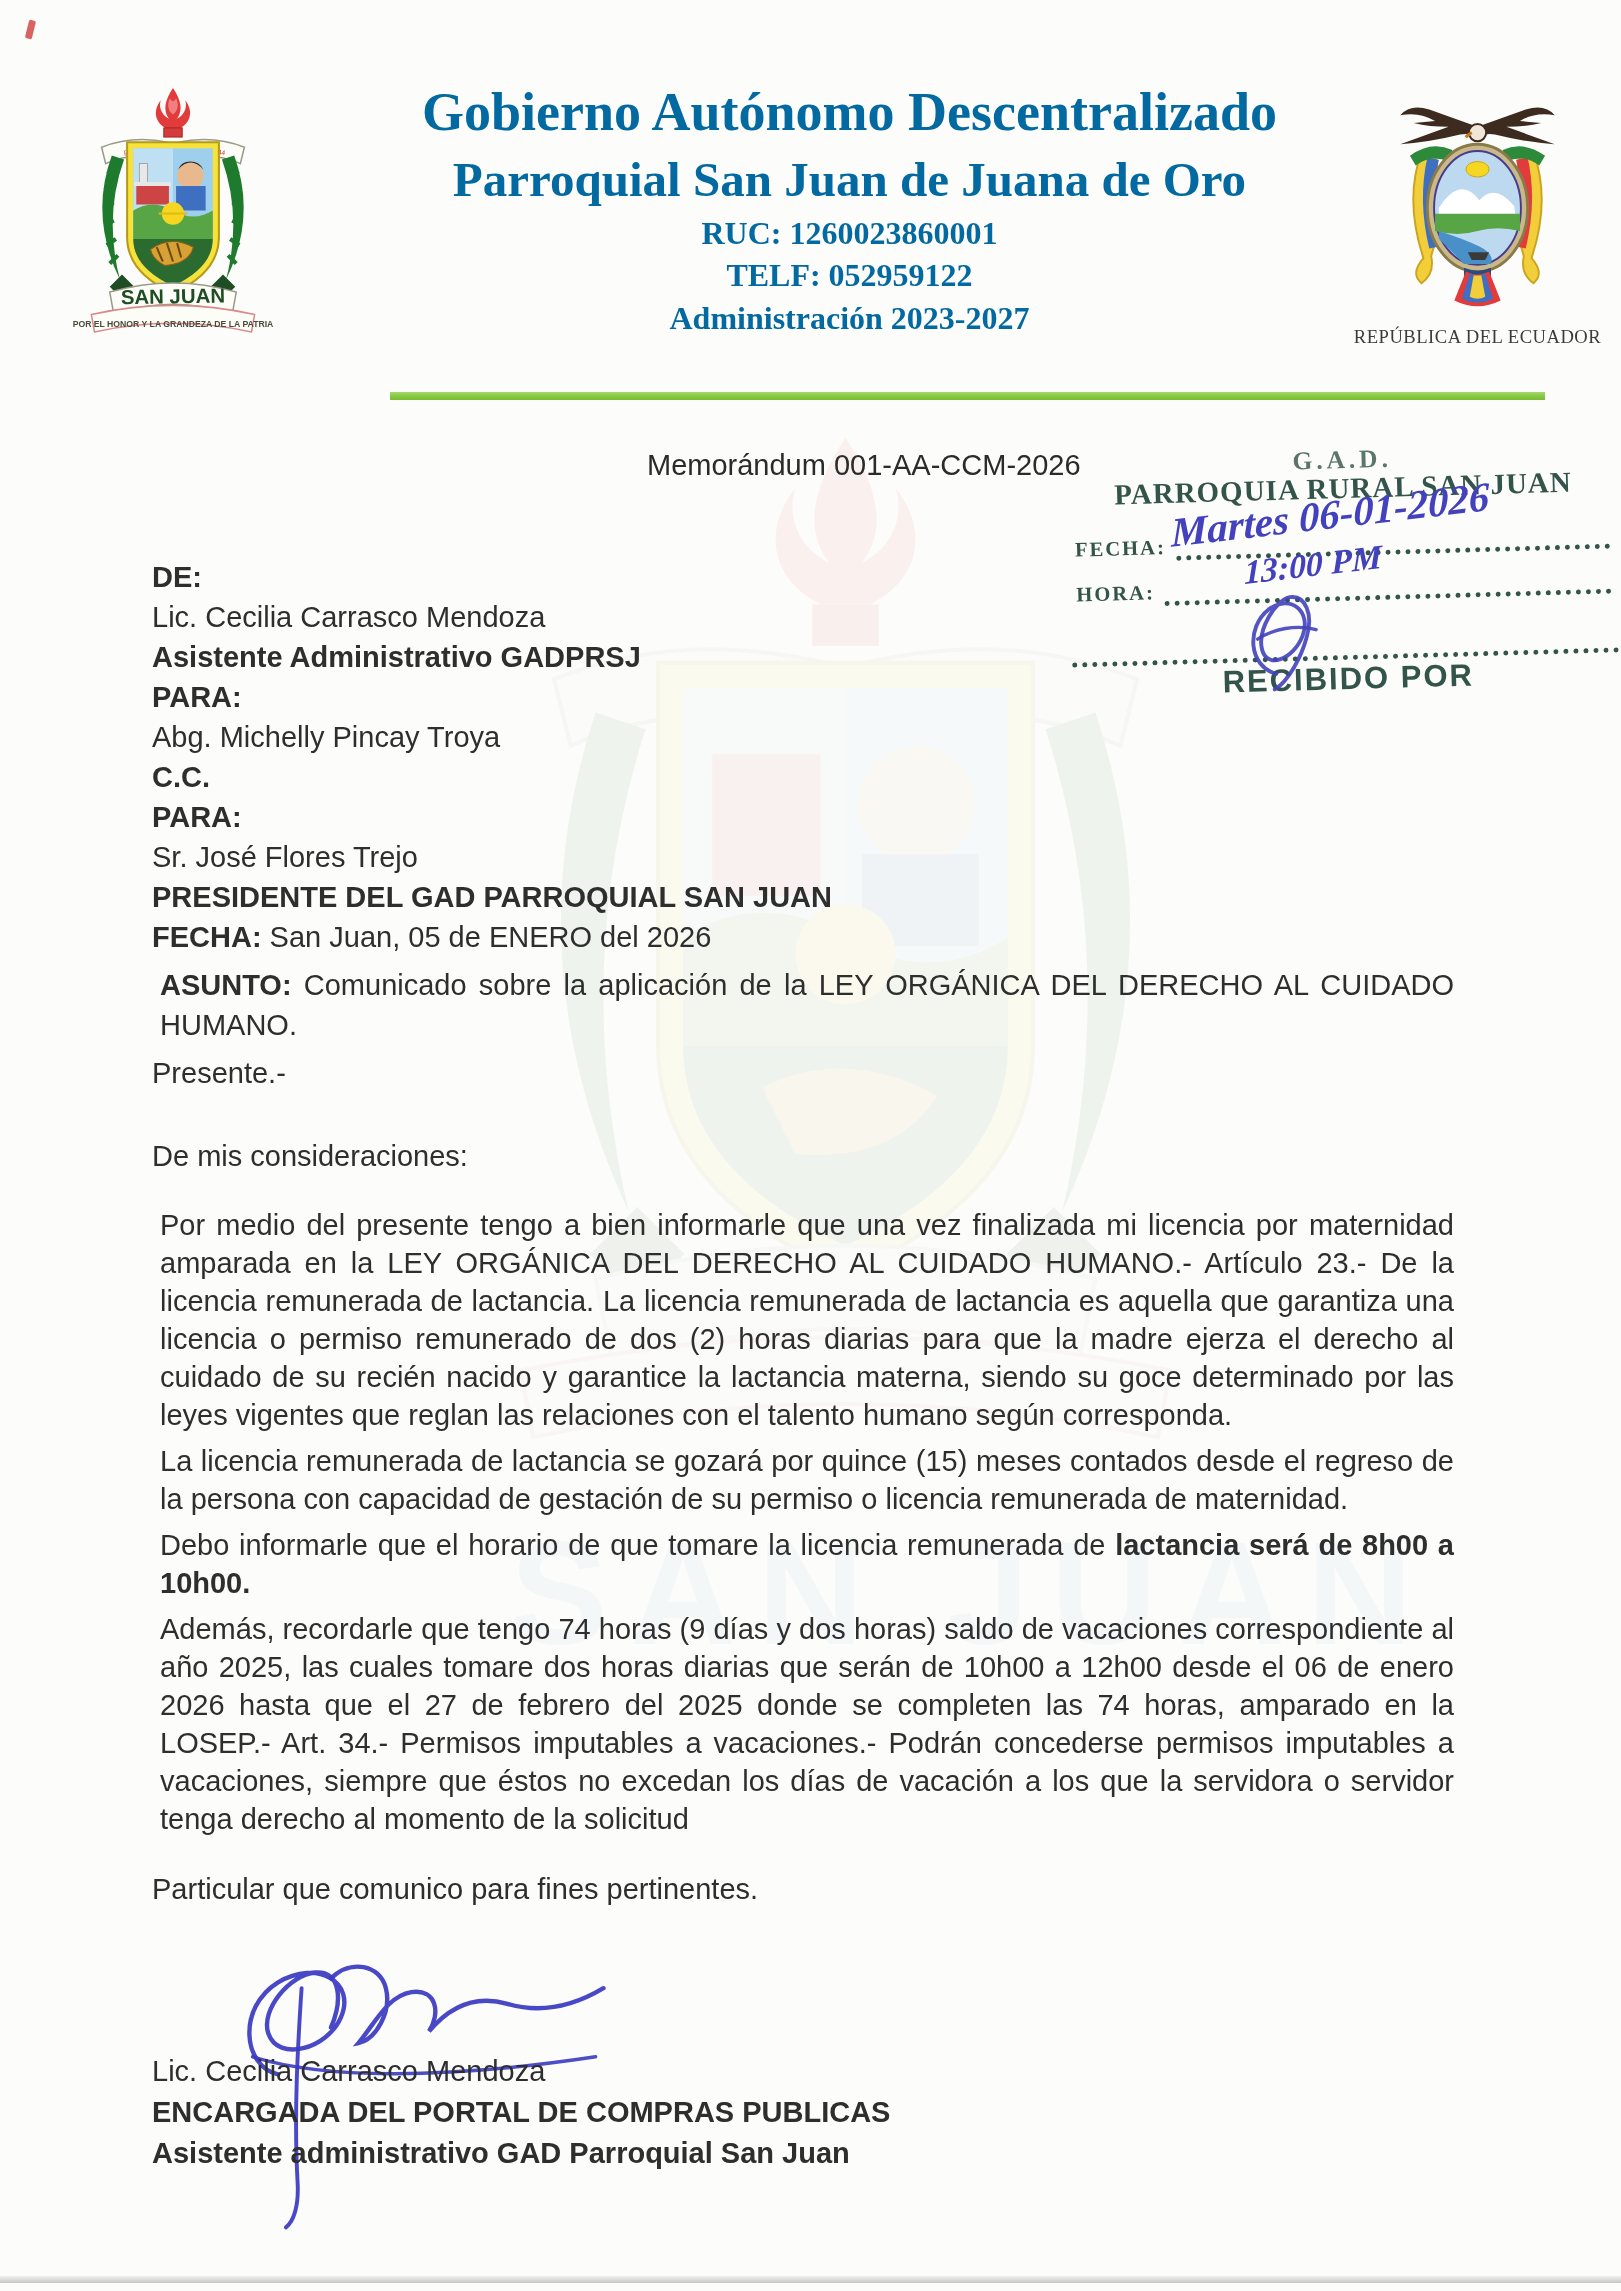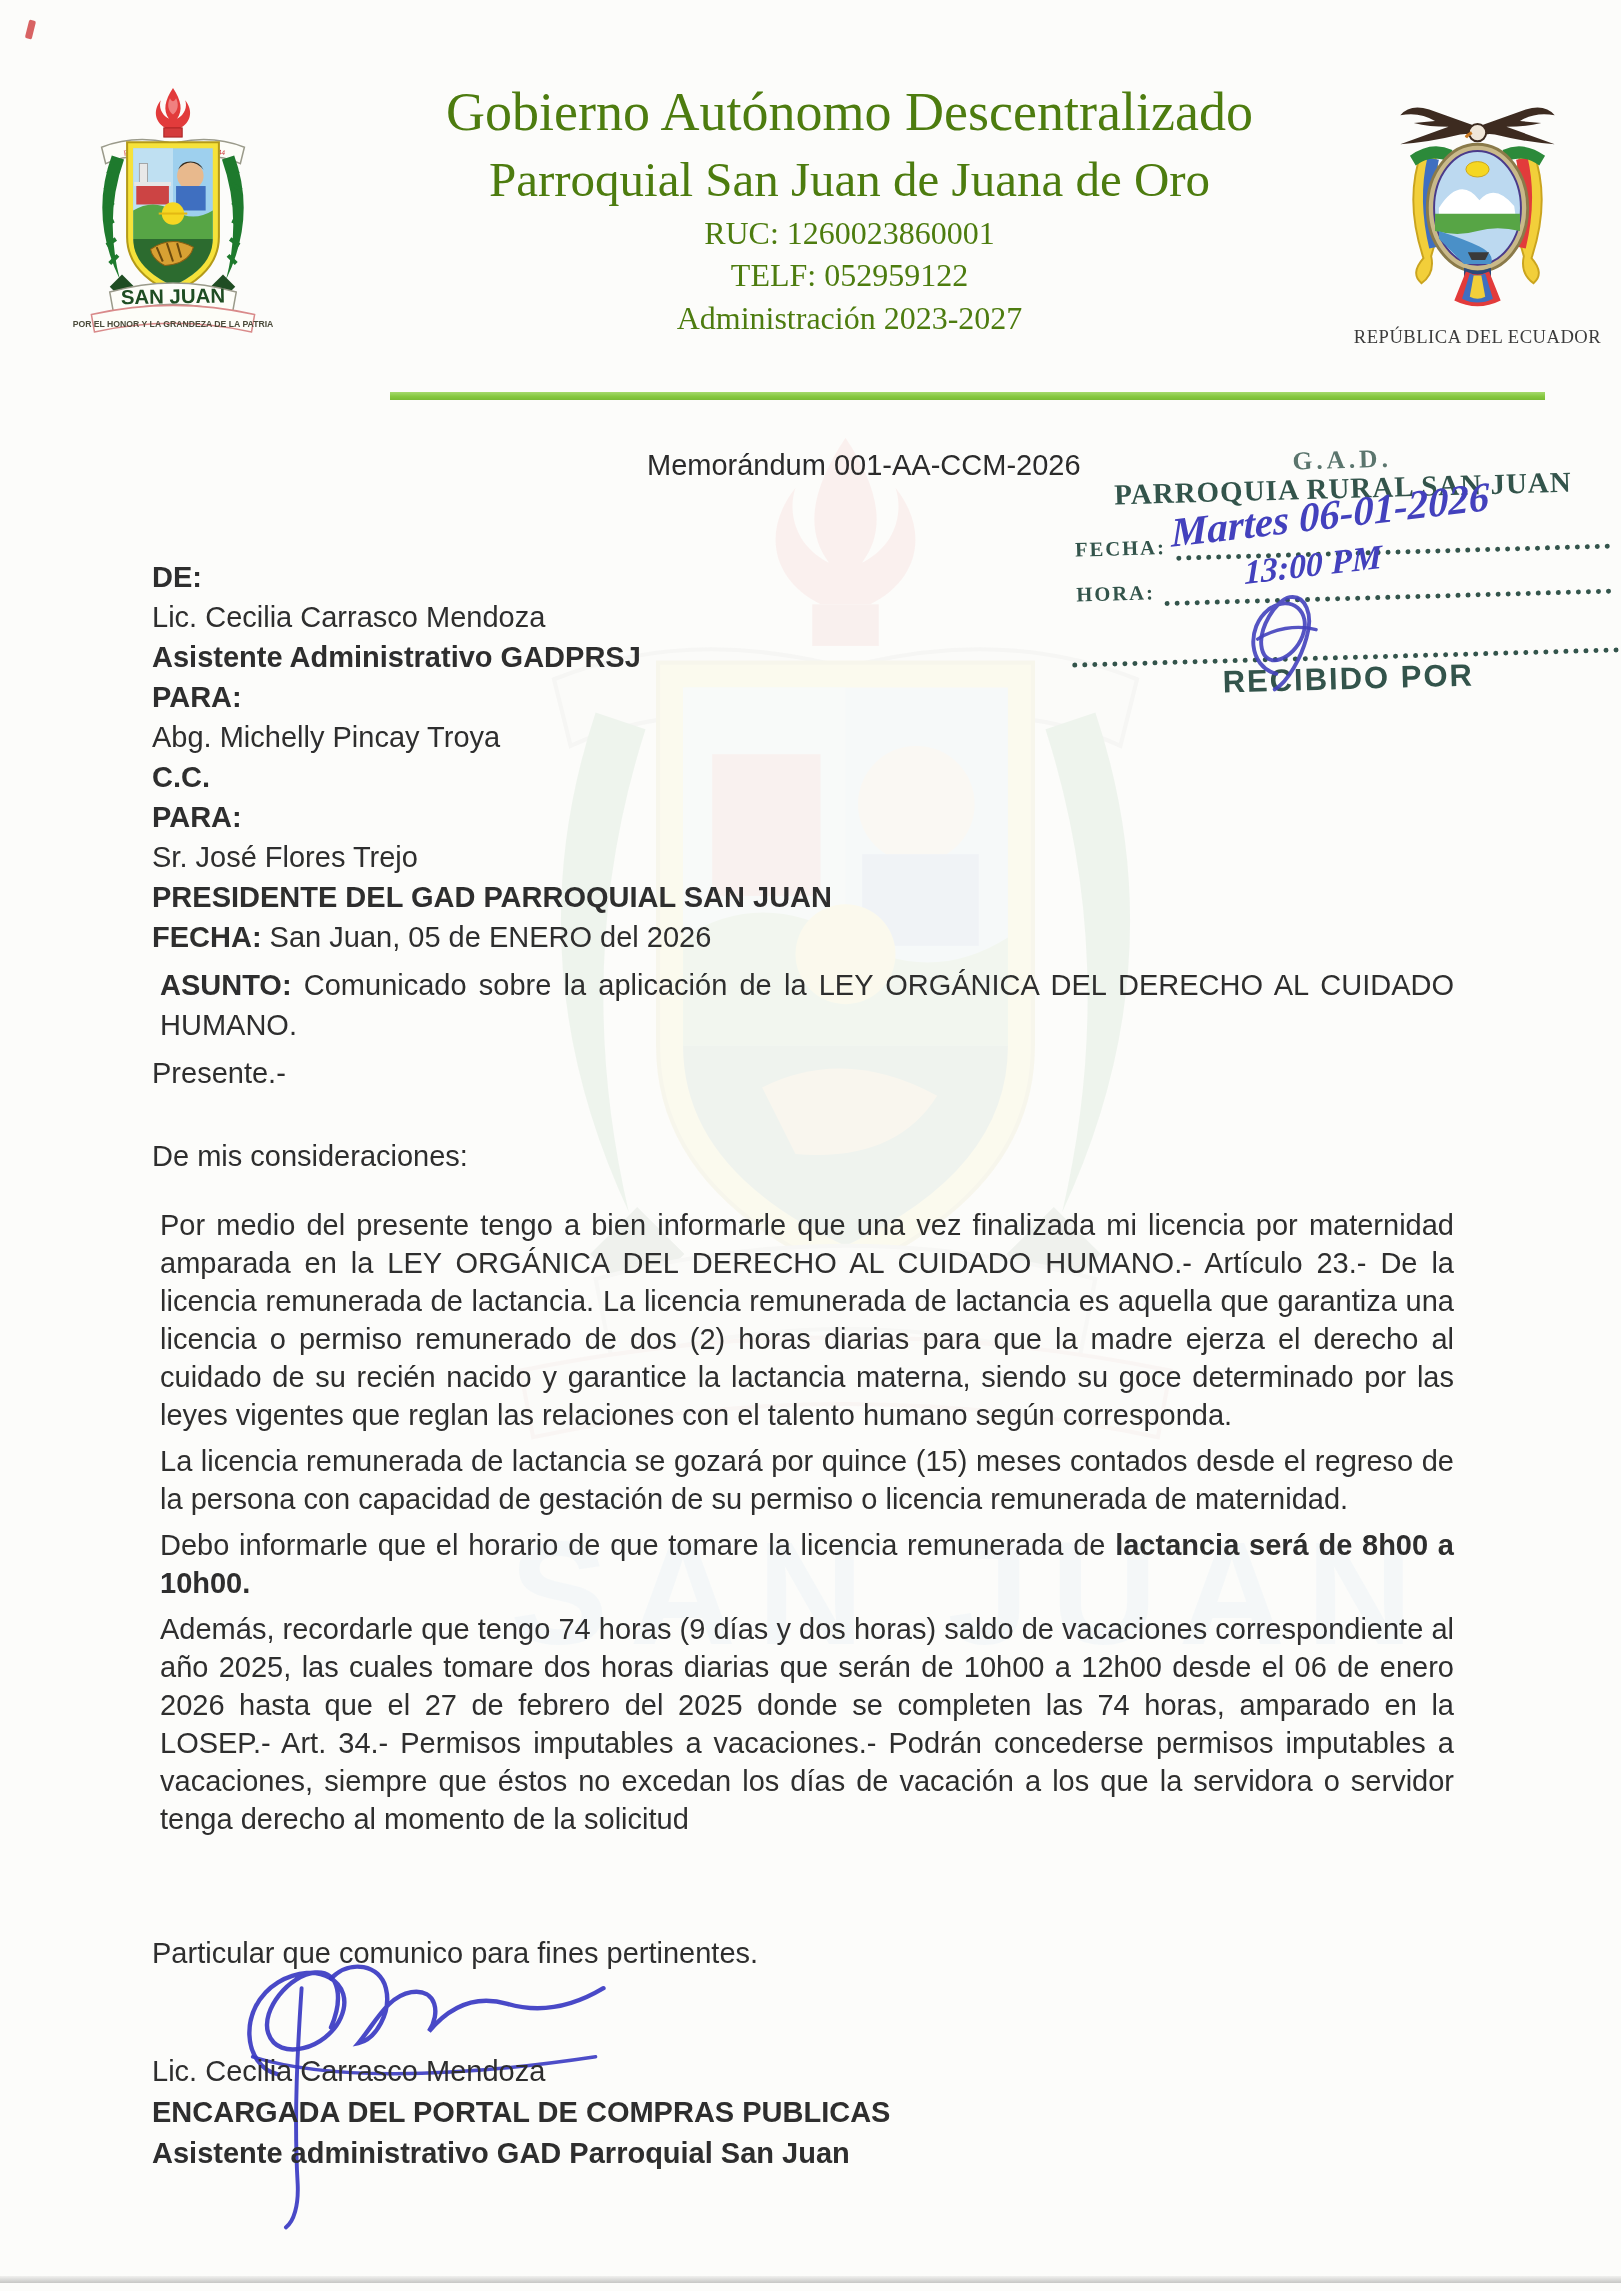--- a/index.html
+++ b/index.html
@@ -7,21 +7,21 @@
     position:relative;width:1621px;height:2292px;margin:0 auto;
     background:#fcfcfa;overflow:hidden;
     font-family:"Liberation Sans",sans-serif;color:#2e2e2e;
   }
   
   .crest-left{position:absolute;left:71px;top:84px;width:204px;height:253px;}
   .arms-right{position:absolute;left:1351px;top:94px;width:253px;text-align:center;}
   .arms-right svg{width:233px;height:222px;}
   .arms-caption{font-family:"Liberation Serif",serif;font-size:18.6px;color:#3c3c3c;letter-spacing:0.5px;margin-top:6px;}
   .head-text{position:absolute;left:331px;top:78px;width:1037px;text-align:center;
-    font-family:"Liberation Serif",serif;font-weight:normal;color:#4d7c0f;}
+    font-family:"Liberation Serif",serif;font-weight:bold;color:#0369a1;}
   .ht1{font-size:54px;line-height:69px;}
   .ht2{font-size:49px;line-height:65px;}
   .ht3{font-size:36px;line-height:49px;}
   .ht4{font-size:32px;line-height:42px;}
   .ht5{font-size:32px;line-height:42px;}
   .ht6{font-size:32px;line-height:45px;}
   .green-rule{position:absolute;left:390px;top:392px;width:1155px;height:7.8px;
     background:linear-gradient(#a5d96c,#86c840 55%,#79bb34);}
   
   .memo-number{position:absolute;left:647px;top:449px;font-size:29px;color:#2b2b2b;}
@@ -45,21 +45,21 @@
   .hand-fecha{left:102px;top:47px;font-size:41px;}
   .hand-hora{left:174px;top:102px;font-size:34px;}
   .stamp-sig{position:absolute;left:147px;top:135px;width:127px;height:127px;}
   
   .letter{position:absolute;left:152px;top:557px;width:1310px;font-size:29px;}
   .line{line-height:40px;margin:0;}
   .b{font-weight:bold;}
   .para{text-align:justify;line-height:38px;margin:8px;}
   .salutation{margin-top:43px;}
   .body-start{margin-top:30px;}
-  .closing{margin-top:96px;line-height:39px;}
+  .closing{margin-top:32px;line-height:39px;}
   
   .sig-svg{position:absolute;left:184px;top:1949px;width:490px;height:294px;}
   .sig-block{position:absolute;left:152px;top:2051px;font-size:29px;}
   .sig-block div{line-height:41px;}
   
   .watermark{position:absolute;left:429px;top:421px;width:833px;height:1033px;opacity:.055;}
   .wm-text{position:absolute;left:510px;top:1509px;font-size:147px;font-weight:bold;
     color:#7fb3e0;letter-spacing:21.6px;opacity:.06;}
   .red-speck{position:absolute;left:27.4px;top:19.6px;width:6.9px;height:18.6px;background:#d14848;
     transform:rotate(14deg);border-radius:2px;opacity:.85;}

